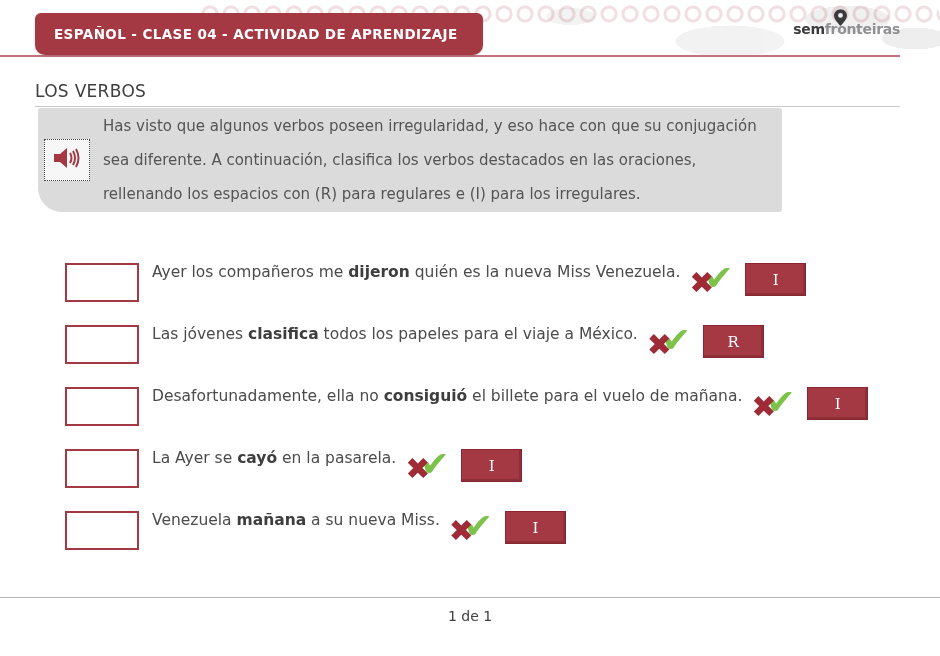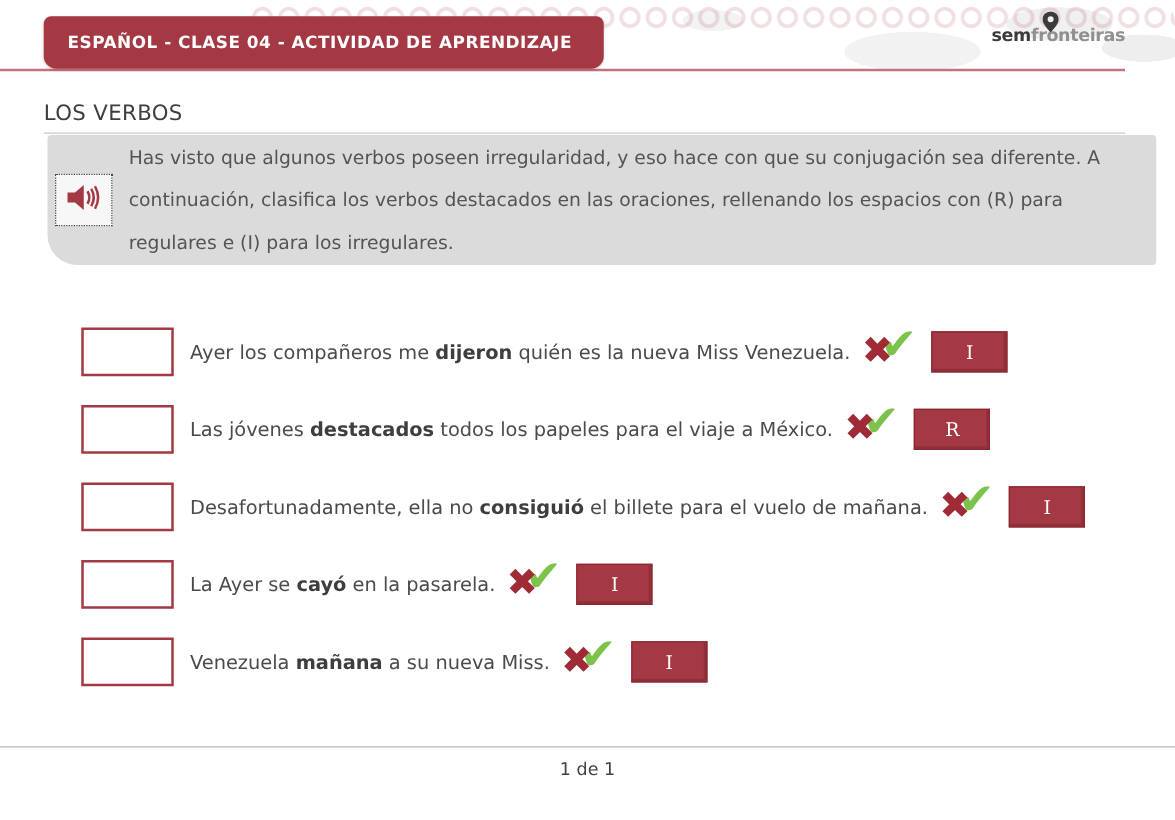--- a/index.html
+++ b/index.html
@@ -28,32 +28,32 @@
   .logo .sem{color:#3B3B3D;}
   .logo .fronteiras{color:#909092;}
   .pin-icon{position:absolute;left:41px;top:-12px;}
 
   
   .page-title{position:absolute;left:35px;top:81px;font-size:17px;font-weight:normal;
     color:#3E3E3E;letter-spacing:.3px;}
   .title-divider{position:absolute;left:35px;top:106px;width:865px;height:1px;background:#C9C9C9;}
 
   
-  .instruction-box{position:absolute;left:38px;top:108px;width:887px;height:104px;
+  .instruction-box{position:absolute;left:38px;top:108px;width:744px;height:104px;
     background:#DBDBDB;border-radius:3px 3px 3px 24px;display:flex;align-items:center;
     box-sizing:border-box;}
   .audio-button{margin-left:6px;width:44px;height:40px;background:#F7F7F7;
     border:1px dotted #444;display:flex;align-items:center;justify-content:center;
     flex:0 0 auto;cursor:pointer;}
   .instruction-text{margin-left:13px;margin-right:18px;font-size:15px;color:#545454;
     line-height:34px;}
 
   
   .rows{position:absolute;left:65px;top:263px;width:860px;}
-  .row{display:flex;align-items:center;height:37px;margin-bottom:25px;}
+  .row{display:flex;align-items:flex-start;height:37px;margin-bottom:25px;}
   .answer-input{width:66px;height:33px;border:2px solid #A43843;border-radius:0;
     box-sizing:content-box;margin-right:13px;font-size:16px;text-align:center;
     color:#3E3E3E;outline:none;flex:0 0 auto;font-family:inherit;}
   .sentence{font-size:15.5px;color:#4B4B4B;white-space:nowrap;}
   .sentence b{color:#3E3E3E;}
   .marks{position:relative;width:52px;height:42px;margin-left:9px;flex:0 0 auto;}
   .x-icon{position:absolute;left:0;top:3px;font-size:30px;line-height:34px;
     color:#9E2B36;z-index:2;font-weight:bold;}
   .check-icon{position:absolute;left:15px;top:-4px;font-size:35px;line-height:38px;
     color:#7CC24B;z-index:1;font-weight:bold;}
@@ -113,21 +113,21 @@
       <span class="sentence"><span>Ayer los compañeros me </span><b>dijeron</b><span> quién es la nueva Miss Venezuela.</span></span>
       <span class="marks">
         <span class="check-icon">✔</span>
         <span class="x-icon">✖</span>
       </span>
       <button class="answer-button">I</button>
     </div>
 
     <div class="row">
       <input class="answer-input" type="text" style="">
-      <span class="sentence"><span>Las jóvenes </span><b>destacados</b><span> todos los papeles para el viaje a México.</span></span>
+      <span class="sentence"><span>Las jóvenes </span><b>clasifica</b><span> todos los papeles para el viaje a México.</span></span>
       <span class="marks">
         <span class="check-icon">✔</span>
         <span class="x-icon">✖</span>
       </span>
       <button class="answer-button">R</button>
     </div>
 
     <div class="row">
       <input class="answer-input" type="text" style="">
       <span class="sentence"><span>Desafortunadamente, ella no </span><b>consiguió</b><span> el billete para el vuelo de mañana.</span></span>

